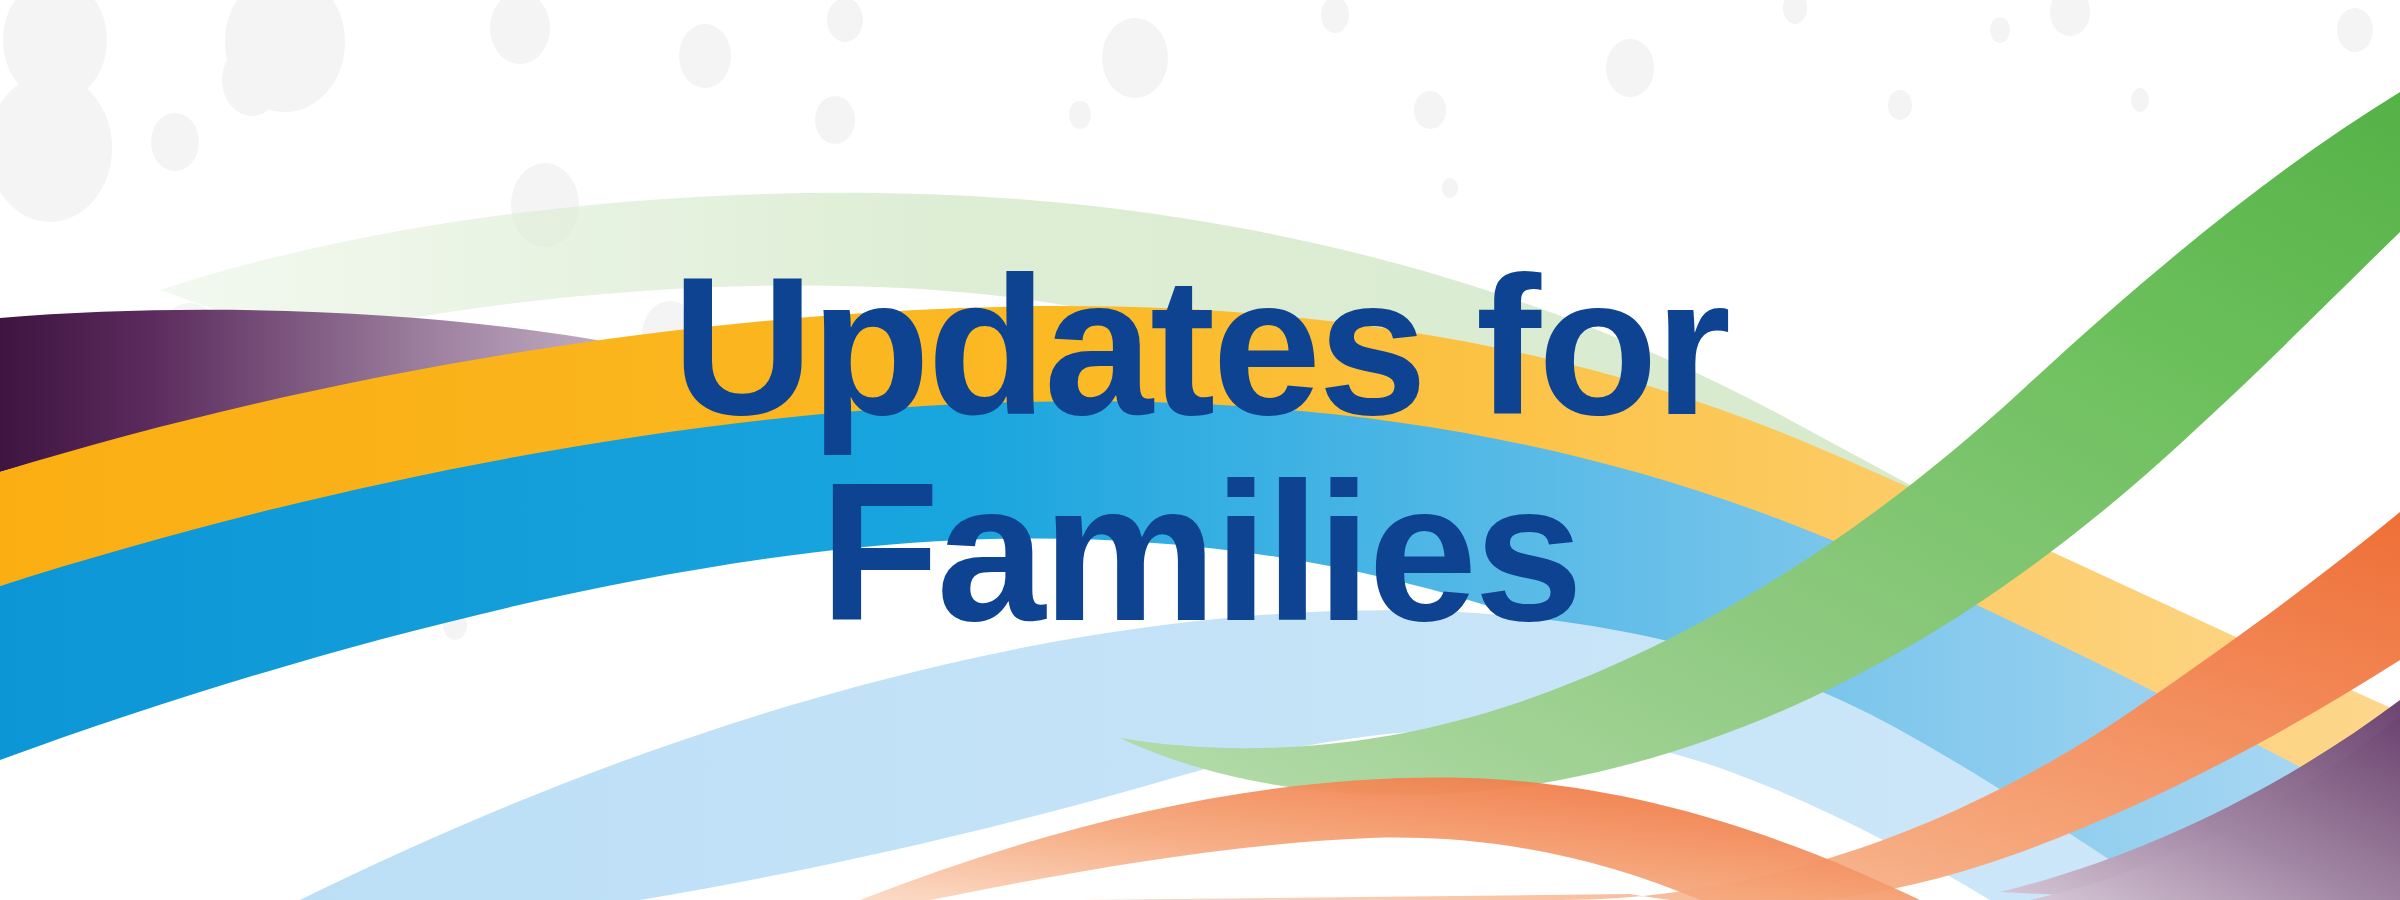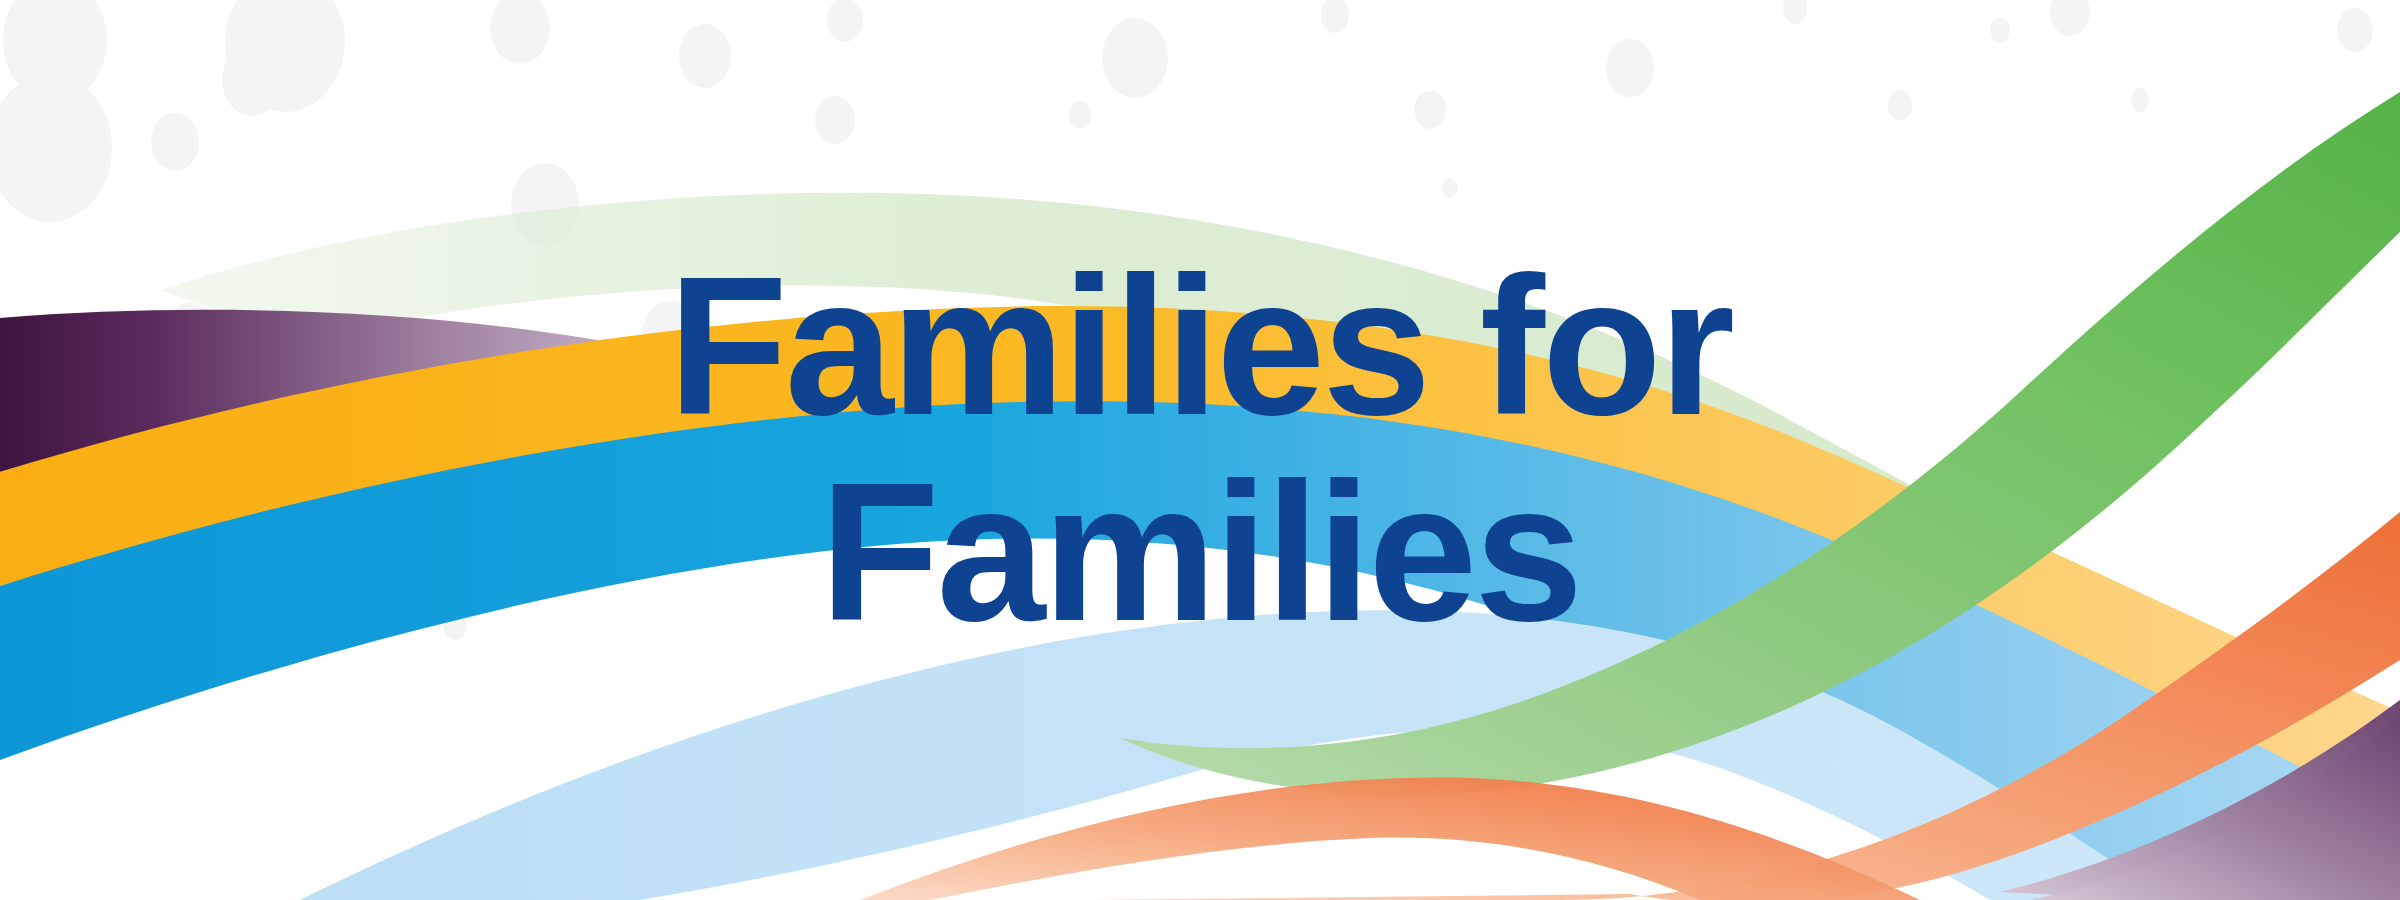--- a/index.html
+++ b/index.html
@@ -149,17 +149,17 @@
     <path fill="url(#gradGreenRight)" opacity="0.0" d="M 2400 232 L 2400 232 Z"></path>
 
     <path fill="url(#gradOrangeRight)" opacity="0.95" d="M 860 900 C 1060 822 1270 772 1470 778 C 1640 784 1790 838 1920 900 L 1700 900 C 1600 858 1490 834 1370 838 C 1220 844 1060 874 930 900 Z"></path>
 
     <path fill="url(#gradPurpleRight)" d="M 2400 784 C 2310 836 2210 874 2110 896 L 2400 900 Z M 2400 700 C 2280 790 2140 858 2000 892 L 2160 900 L 2400 900 Z"></path>
 
     <path fill="url(#gradPurpleRight)" d="M 2400 716 C 2290 806 2160 872 2030 900 L 2400 900 Z"></path>
   </svg>
 
   <div class="headline">
-    <span class="headline-line line-1">Families for</span>
+    <span class="headline-line line-1">Updates for</span>
     <span class="headline-line line-2">Families</span>
   </div>
 
 </div>
 
 </body></html>

